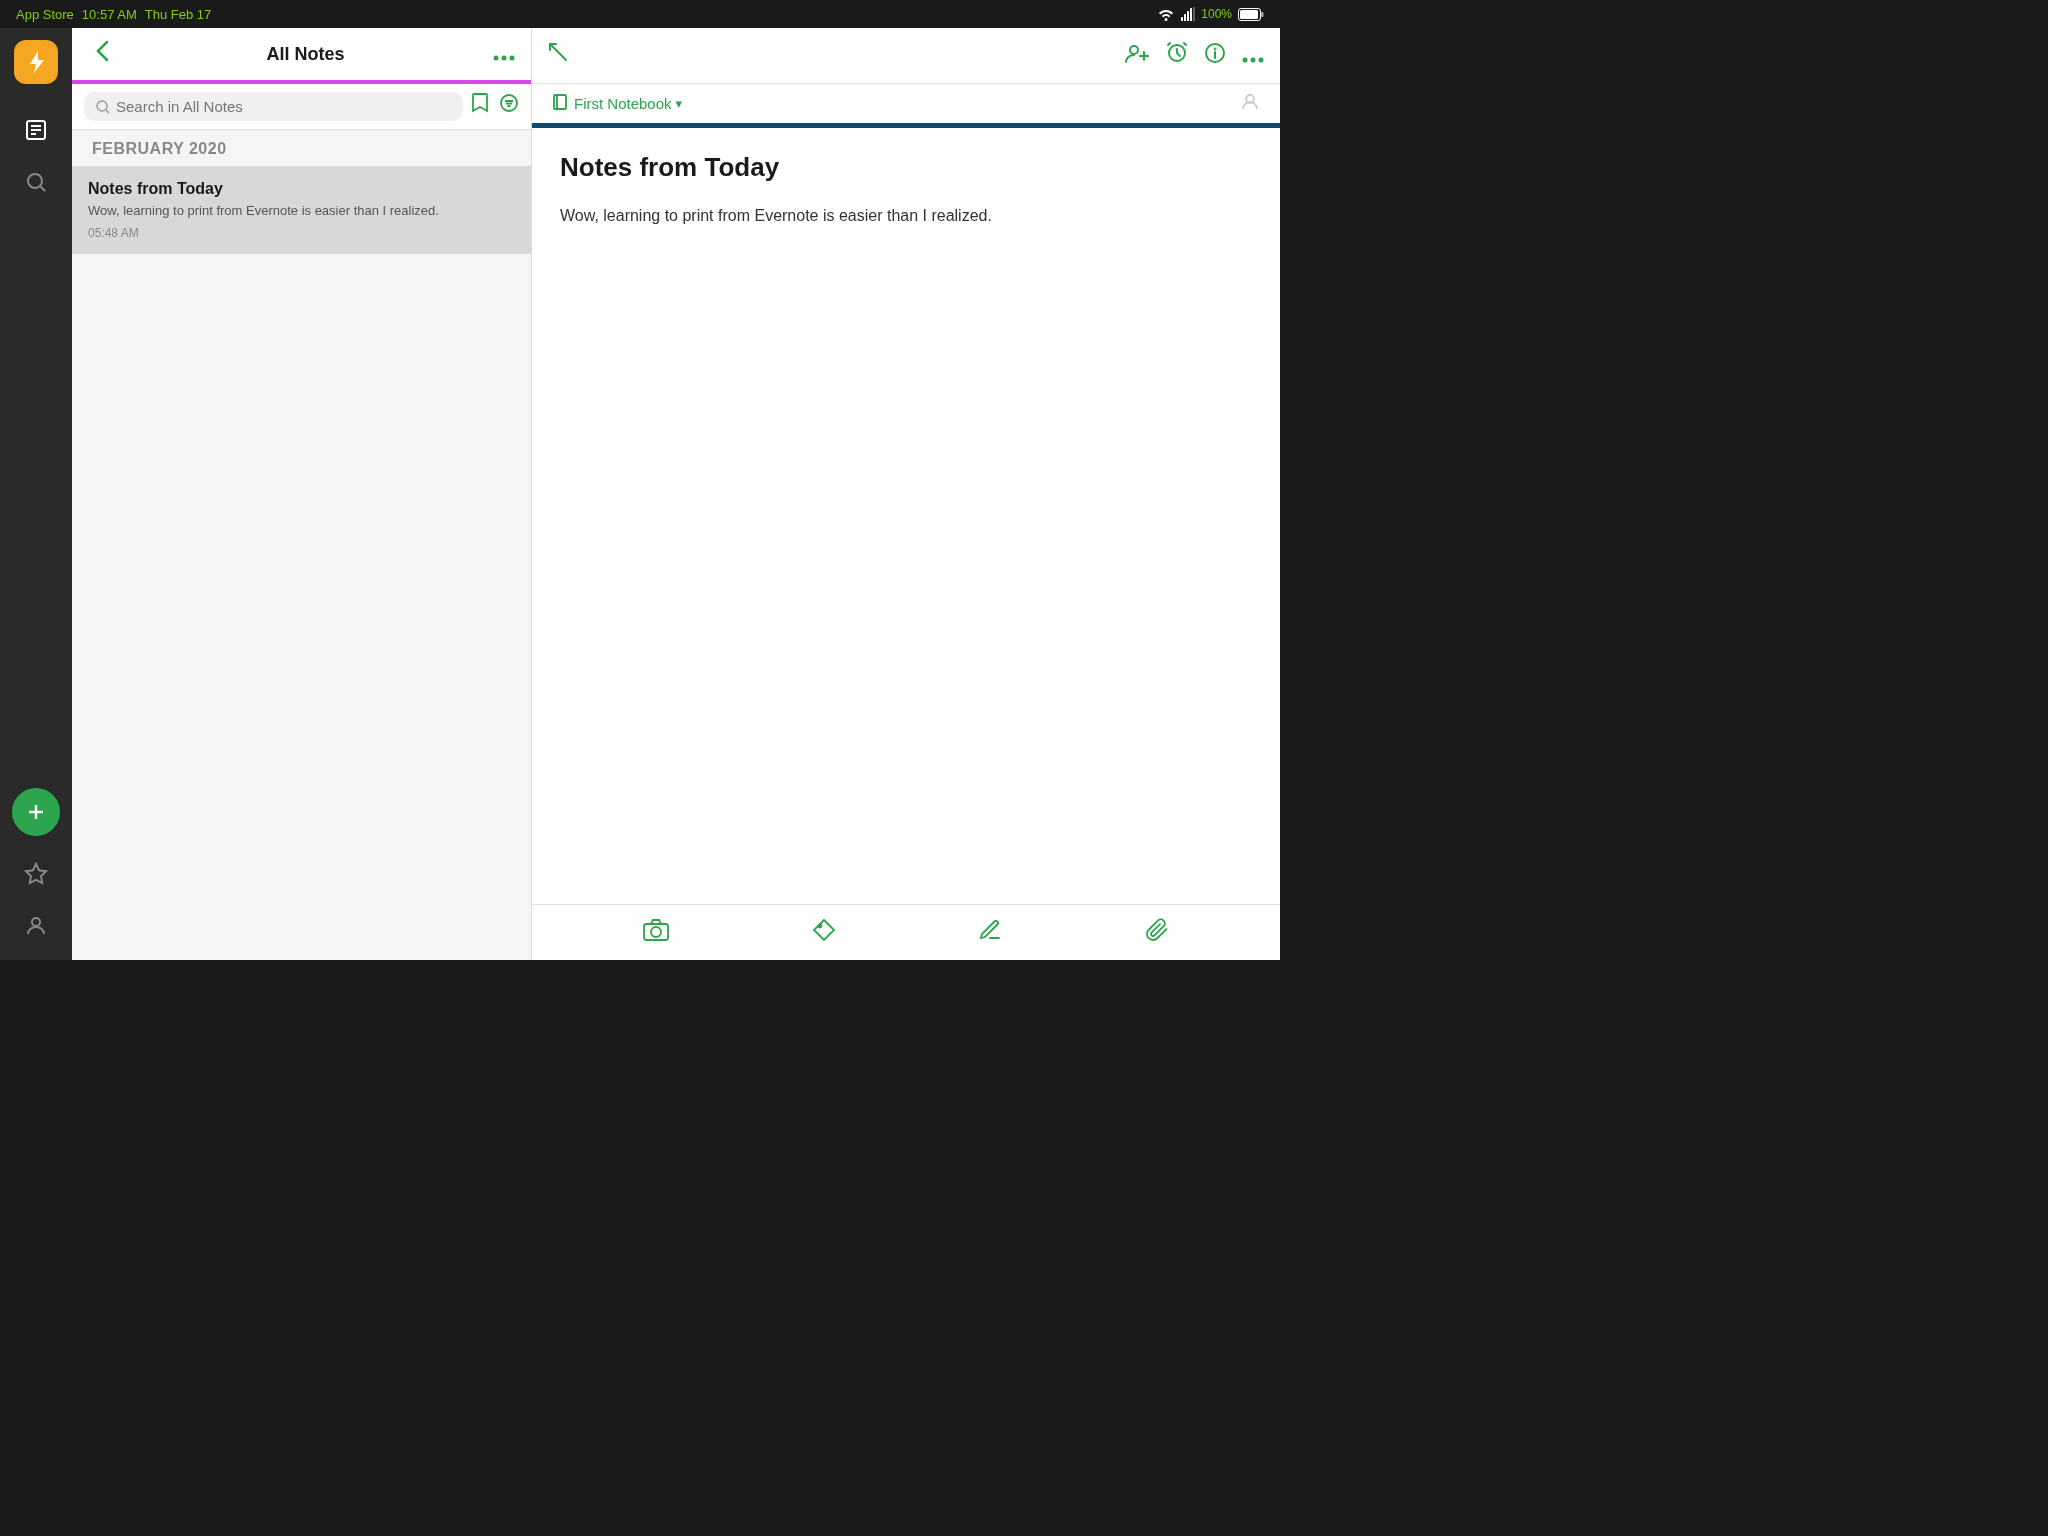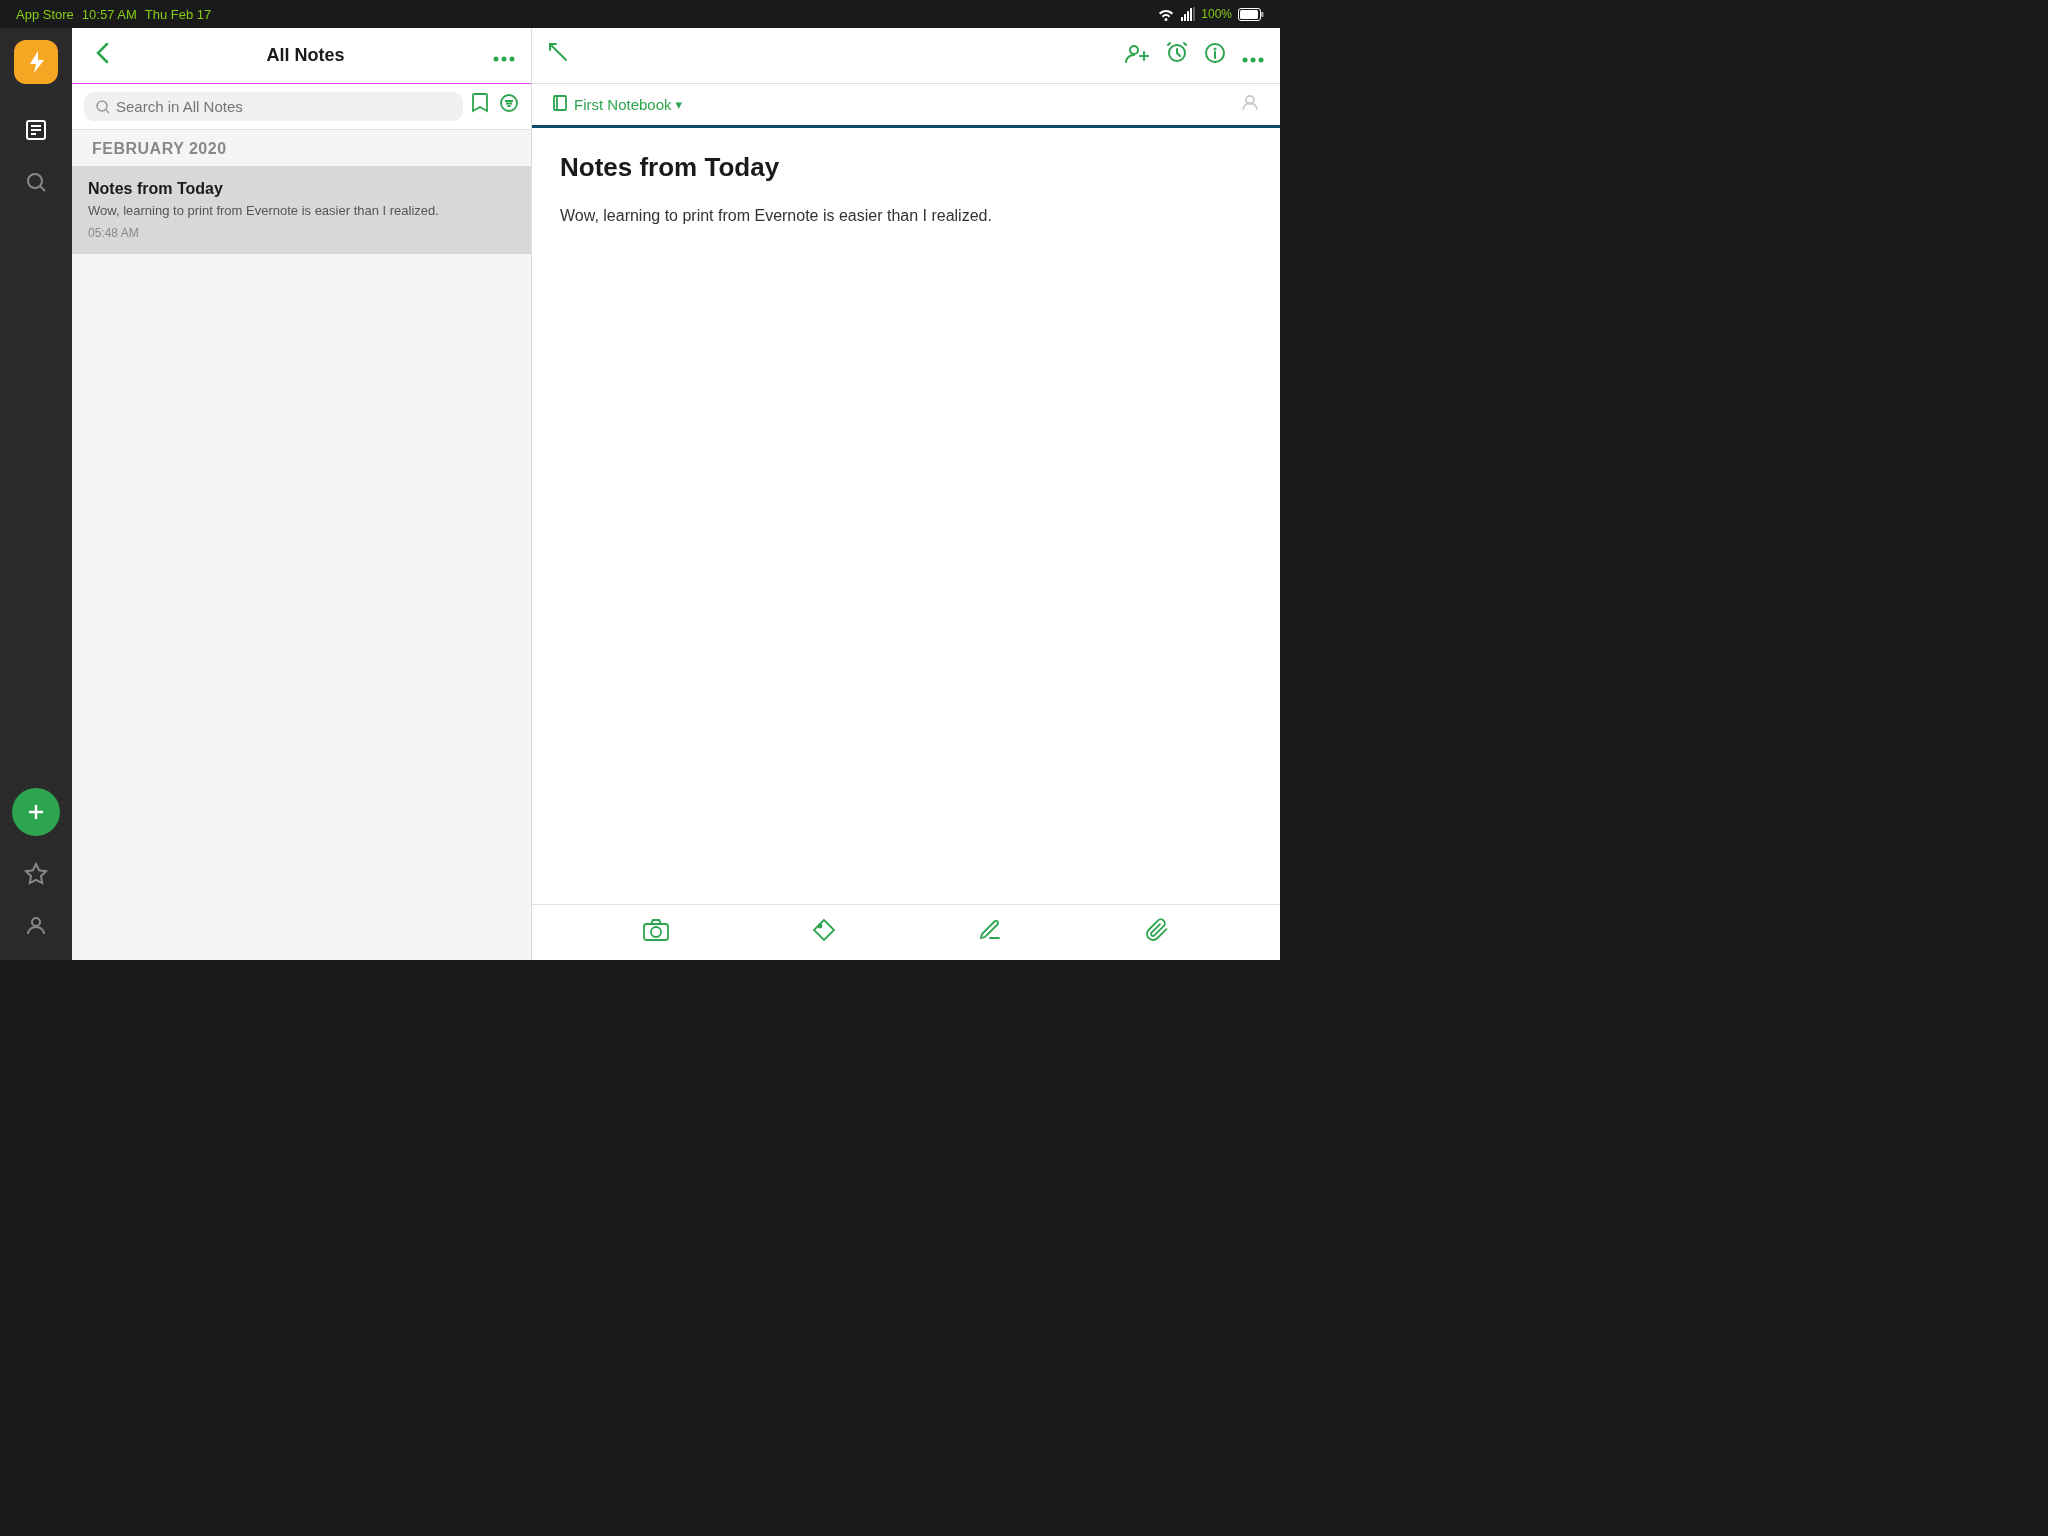--- a/index.html
+++ b/index.html
@@ -101,21 +101,21 @@
       flex-direction: column;
       flex-shrink: 0;
       border-right: 1px solid #ddd;
     }
     .notes-header {
       background: #fff;
       padding: 12px 16px;
       display: flex;
       align-items: center;
       justify-content: space-between;
-      border-bottom: 1px solid #d946ef;
+      border-bottom: 4px solid #d946ef;
       height: 56px;
     }
     .notes-header-back {
       color: #2da44e;
       font-size: 22px;
       cursor: pointer;
       padding: 4px 8px;
     }
     .notes-header-title {
       font-size: 18px;
@@ -215,21 +215,21 @@
     .header-icon {
       color: #2da44e;
       font-size: 22px;
       cursor: pointer;
     }
     .notebook-bar {
       display: flex;
       align-items: center;
       padding: 0 20px;
       height: 44px;
-      border-bottom: 3px solid #0c4a6e;
+      border-bottom: 5px solid #0c4a6e;
       flex-shrink: 0;
     }
     .notebook-name {
       color: #2da44e;
       font-size: 15px;
       font-weight: 500;
     }
     .notebook-share-icon {
       margin-left: auto;
       color: #bbb;

